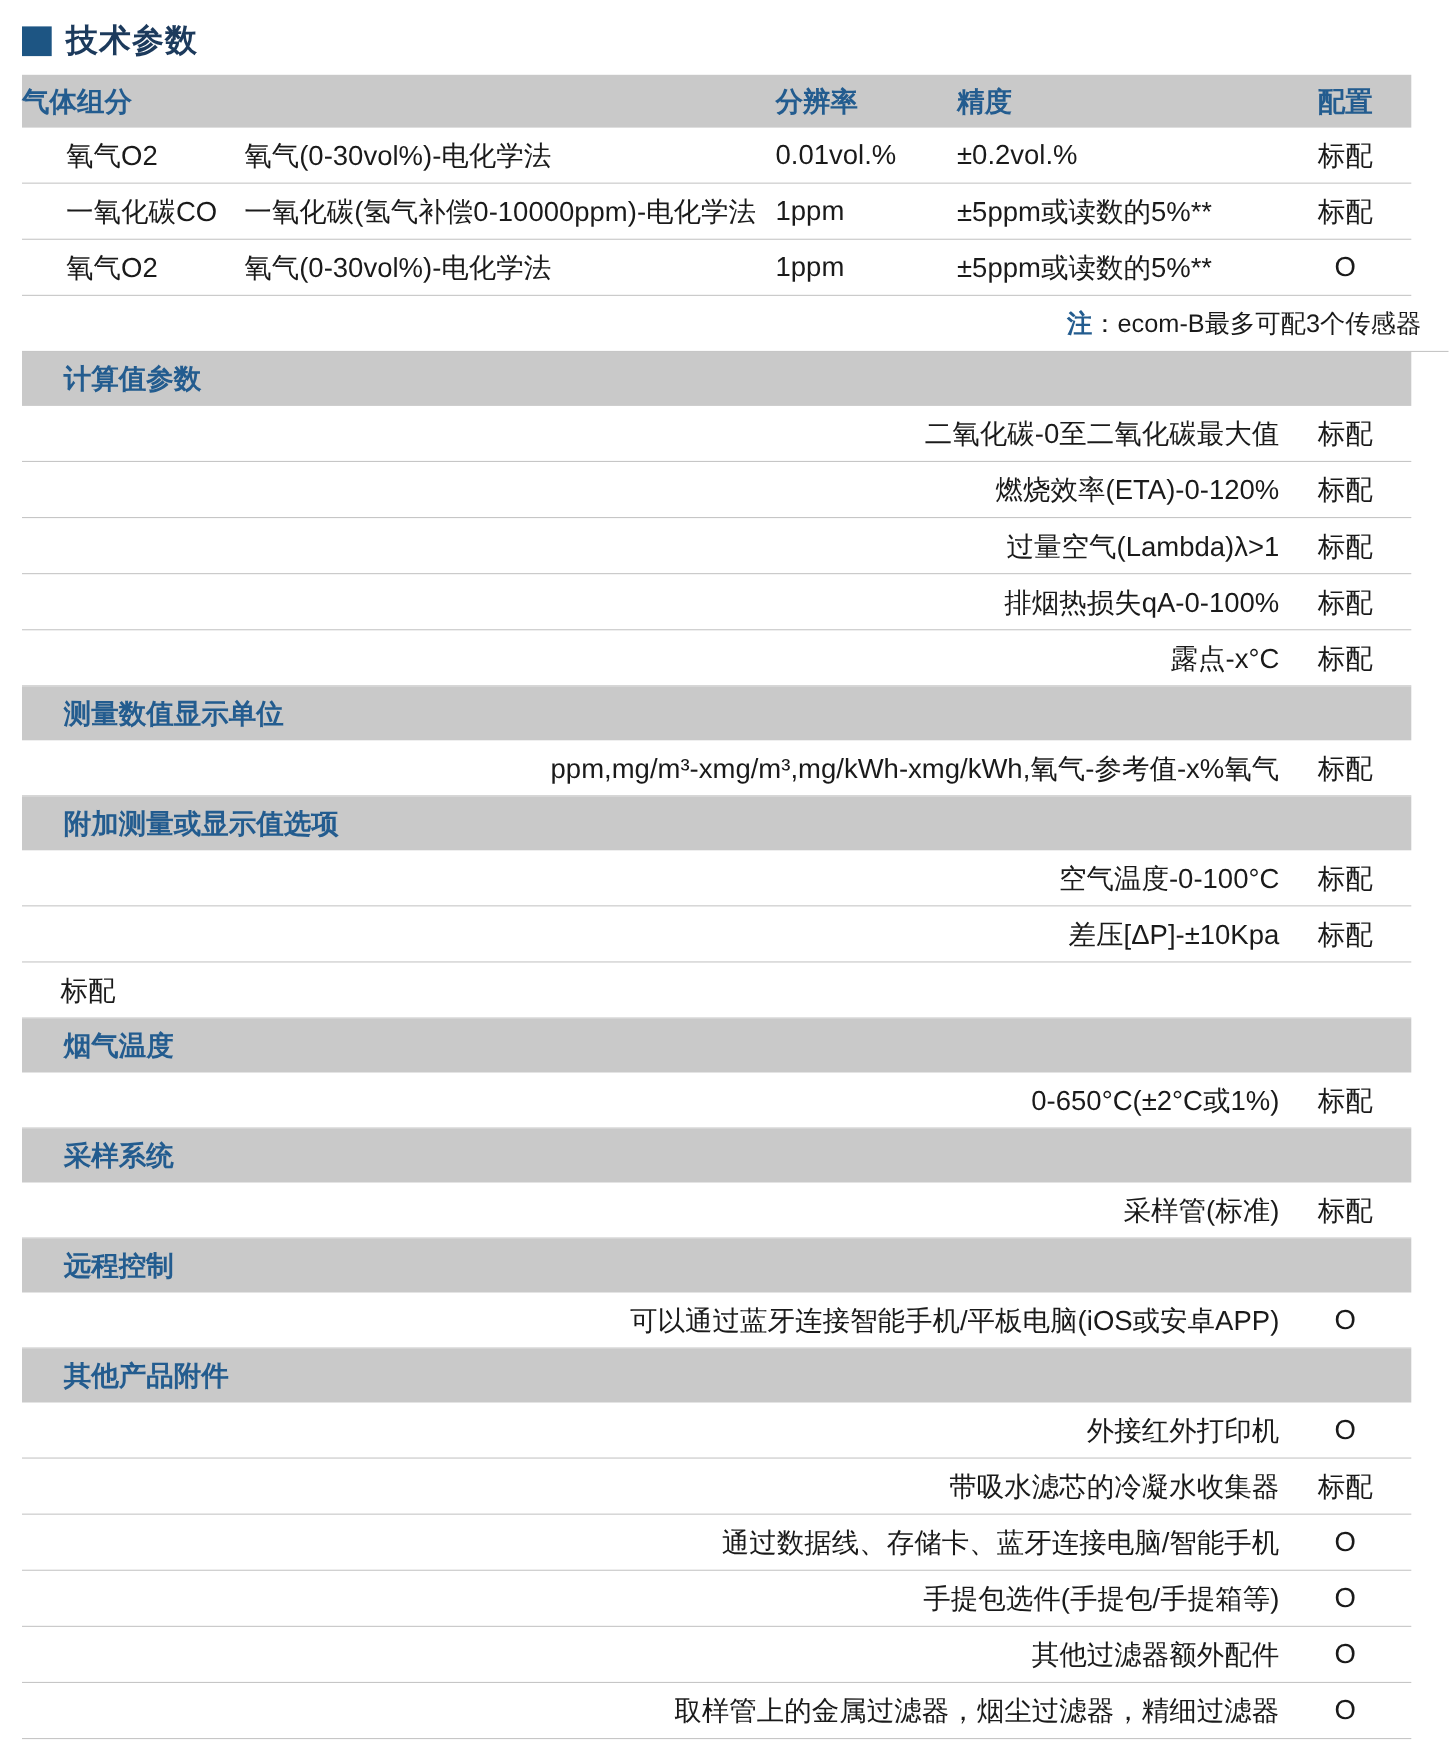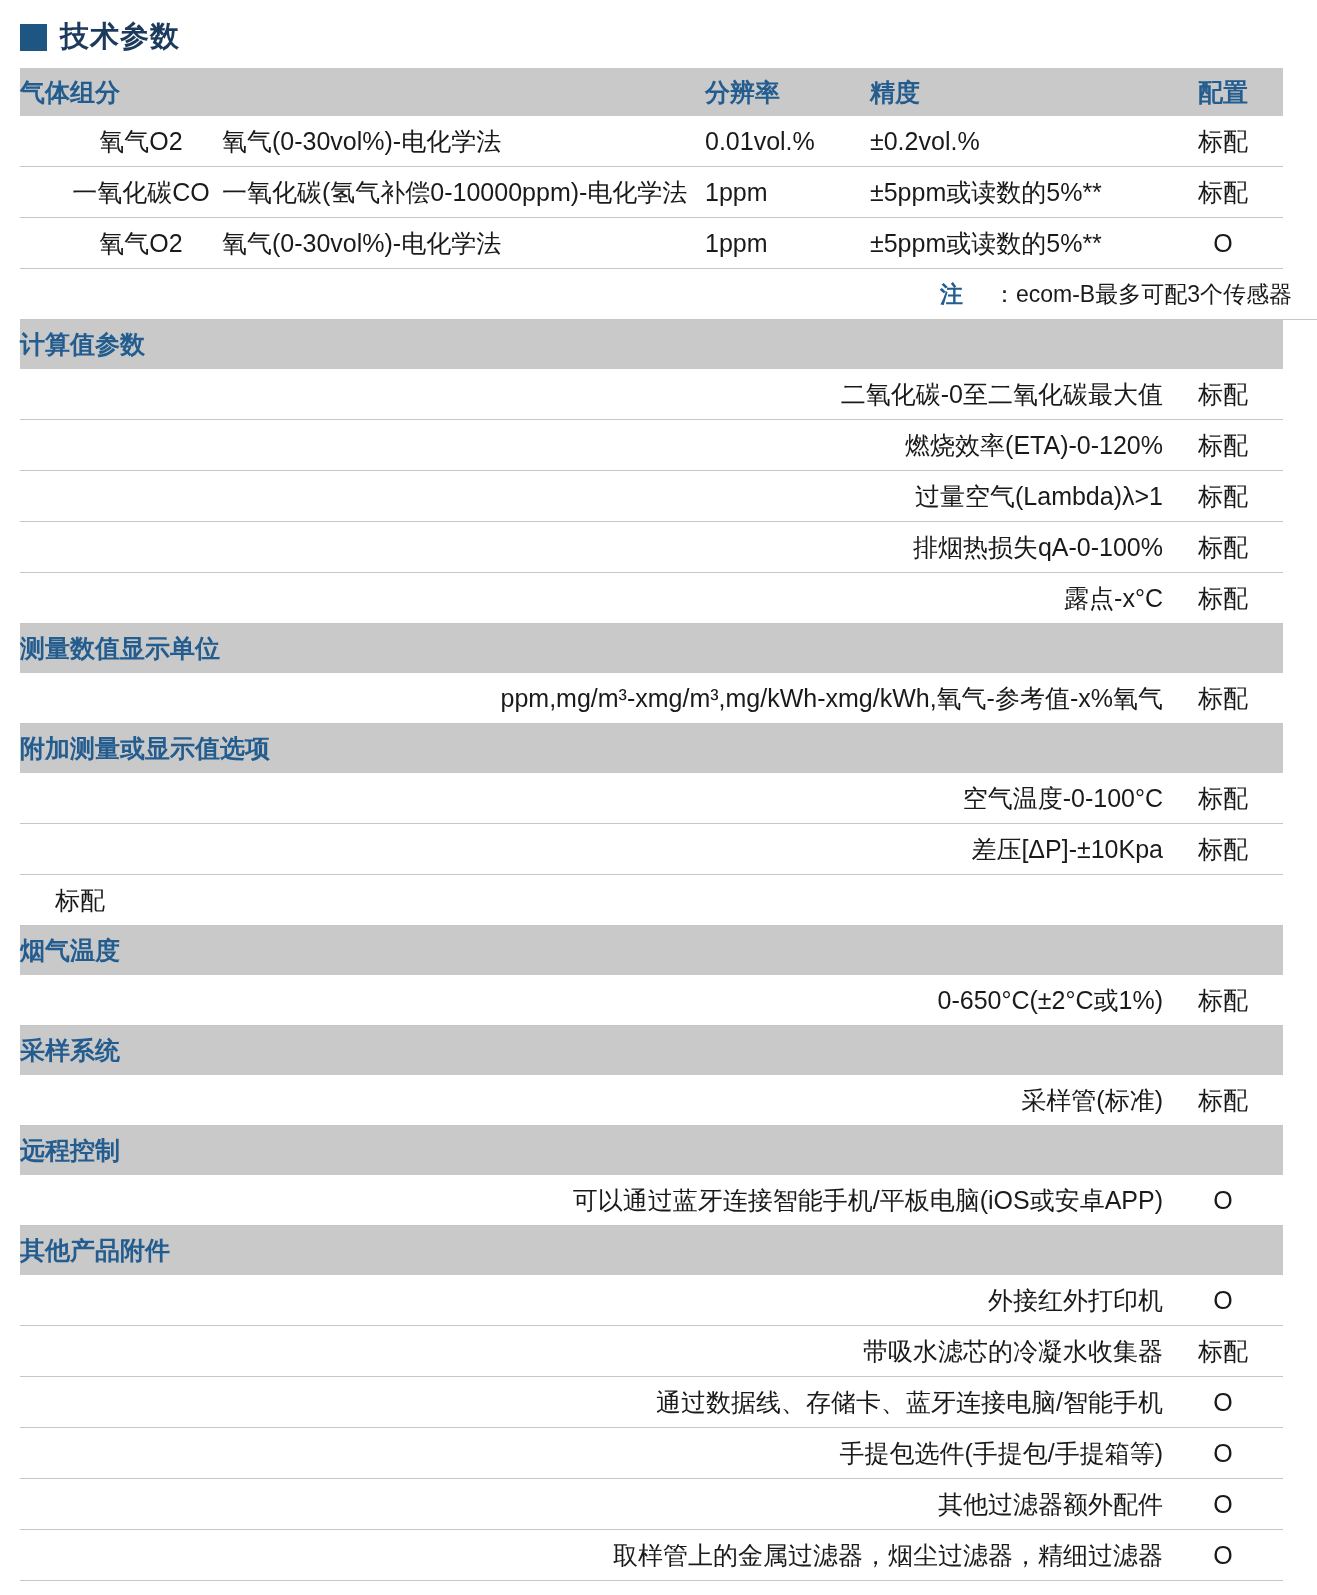--- a/index.html
+++ b/index.html
@@ -23,52 +23,52 @@
   .title-row{display:flex;align-items:center;padding:21px 0 0 20px;height:32px;}
   .title-square{width:27px;height:27px;background:var(--square);flex:0 0 auto;}
   .page-title{margin:0 0 0 13px;font-size:29px;font-weight:bold;color:var(--title-color);letter-spacing:1px;}
 
   
   .spec-table{margin:15px 0 0 20px;width:1263px;font-size:25px;}
 
   
   .band{
     height:49px;background:var(--band-bg);
-    display:flex;align-items:center;box-sizing:border-box;
+    display:flex;align-items:center;padding-left:38px;box-sizing:border-box;
   }
   .btxt{color:var(--accent);font-weight:bold;font-size:25px;}
 
   
   .gas-header{
     height:48px;background:var(--band-bg);
     display:grid;grid-template-columns:202px 483px 165px 293px 120px;
     align-items:center;box-sizing:border-box;
     color:var(--accent);font-weight:bold;
   }
   .gh-component{grid-column:1 / 3;}
   .gh-config{text-align:center;}
 
   
   .gas-row{
     display:grid;grid-template-columns:202px 483px 165px 293px 120px;
     align-items:center;height:51px;box-sizing:border-box;
     border-bottom:1px solid var(--line);
   }
-  .gas-row .c1{padding-left:40px;text-align:center;}
+  .gas-row .c1{padding-left:40px;}
   .gas-row .c5{text-align:center;}
 
   
   .note-row{
     height:51px;display:flex;align-items:center;justify-content:flex-end;
     box-sizing:border-box;border-bottom:1px solid var(--line);
     padding-right:25px;margin-right:-34px;  
     font-size:23px;
   }
   .note-label{color:var(--accent);font-weight:bold;}
-  .note-text{color:var(--text);margin-left:30px;}
+  .note-text{color:var(--text);}
 
   
   .srow{
     display:flex;align-items:center;height:51px;box-sizing:border-box;
     border-bottom:1px solid var(--line);
   }
   .srow .stext{flex:1;padding-left:38px;text-align:right;}
   .srow .sconfig{width:120px;text-align:center;flex:0 0 auto;}
 </style>
 </head>

